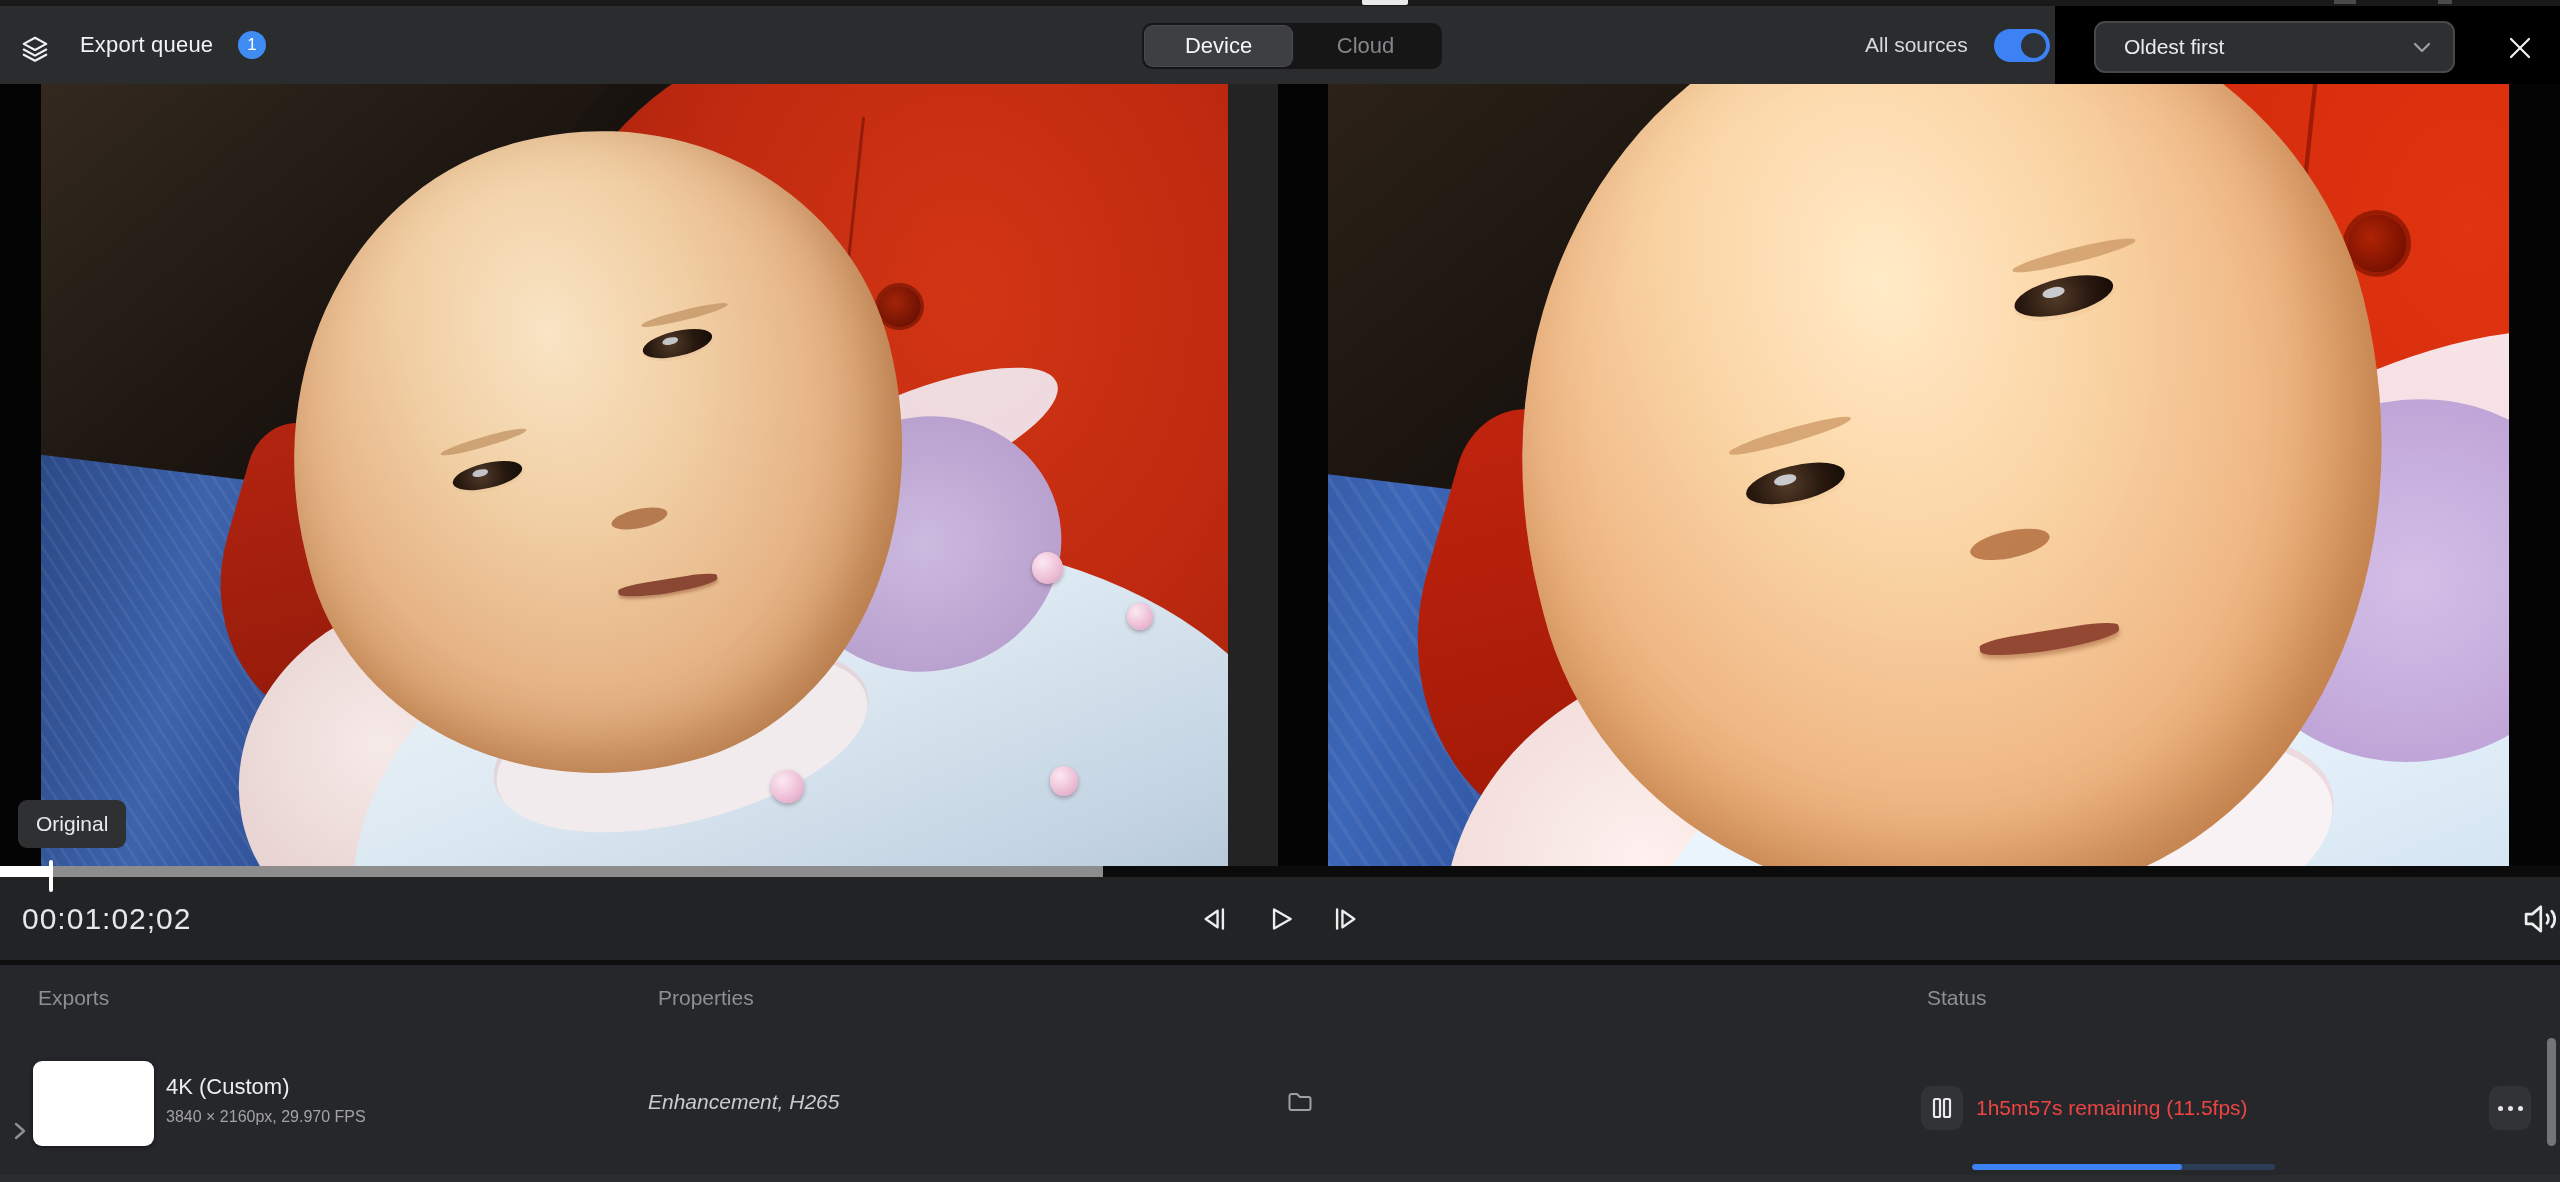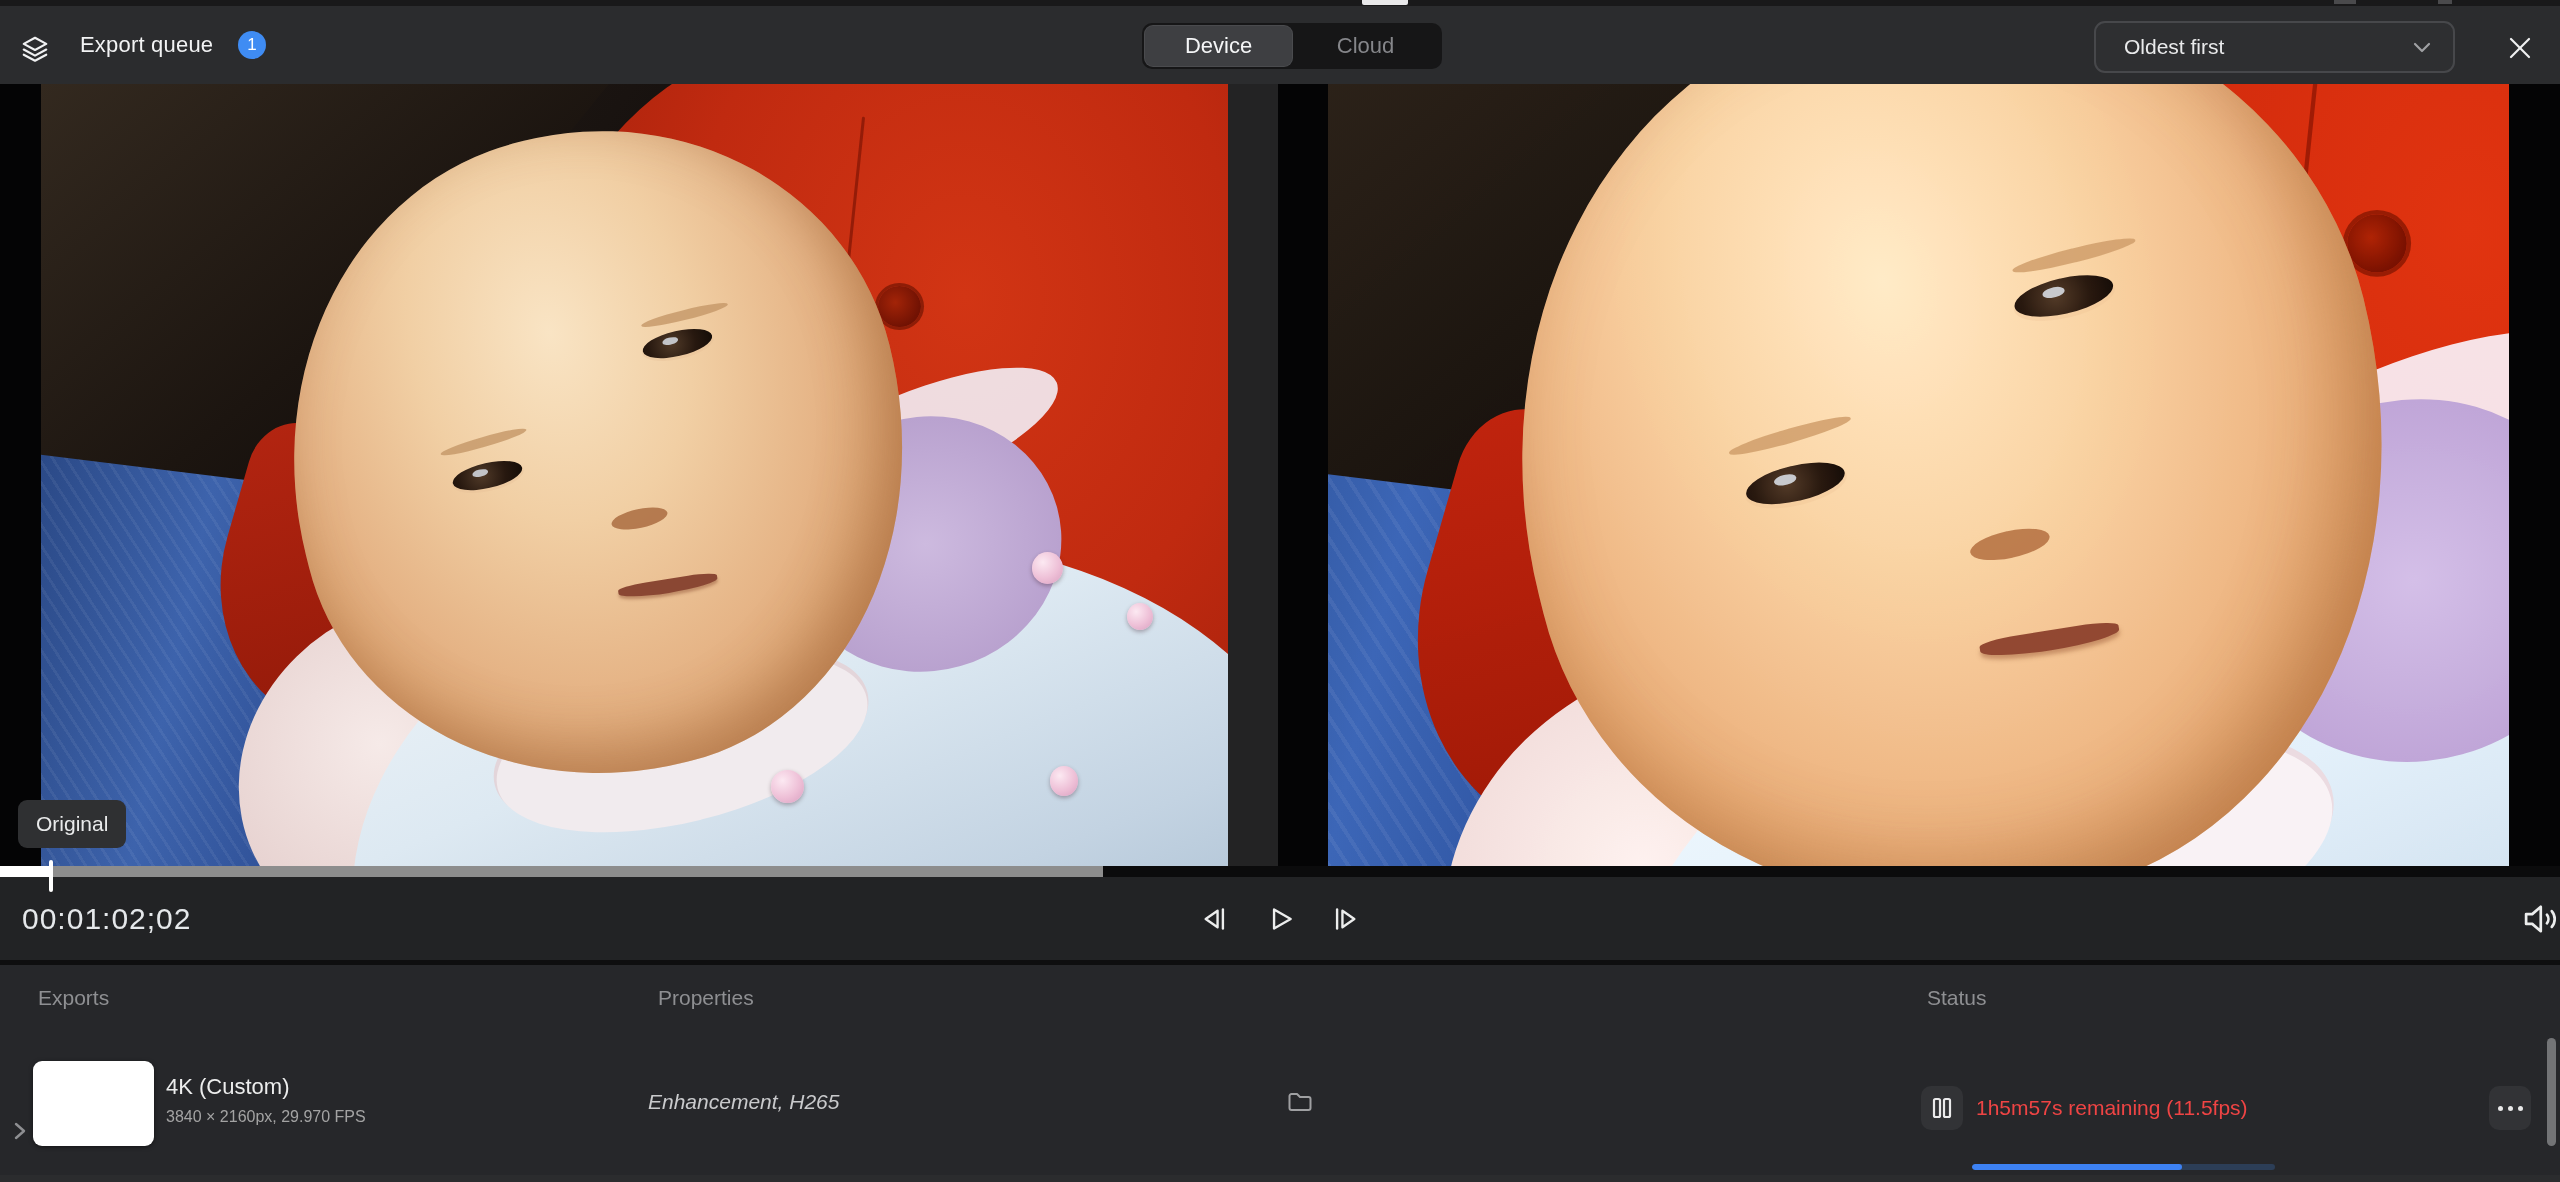--- a/index.html
+++ b/index.html
@@ -7,21 +7,21 @@
   body { font-family:"Liberation Sans", sans-serif; color:#ececed; position:relative; }
   .abs { position:absolute; }
 
   
   #top-strip { left:0; top:0; width:2560px; height:6px; background:#19191a; }
   #top-strip .sliver-light { position:absolute; left:1362px; top:0; width:46px; height:5px; background:#e9e9ea; border-radius:0 0 2px 2px; }
   #top-strip .sliver-gray1 { position:absolute; left:2334px; top:0; width:22px; height:4px; background:#4a4a4c; }
   #top-strip .sliver-gray2 { position:absolute; left:2438px; top:0; width:14px; height:4px; background:#4a4a4c; }
 
   
-  #topbar { left:0; top:6px; width:2560px; height:78px; background:#2b2c2e; }
+  #topbar { left:0; top:6px; width:2055px; height:78px; background:#2b2c2e; }
   #topbar .bar-inner { position:relative; width:100%; height:100%; }
   .app-icon { position:absolute; left:20px; top:29px; width:30px; height:30px; }
   .page-title { position:absolute; left:80px; top:50%; transform:translateY(-50%); font-size:22px; color:#f2f3f4; letter-spacing:.2px; }
   .count-badge { position:absolute; left:238px; top:50%; transform:translateY(-50%); width:28px; height:28px; border-radius:50%; background:#3f8cf3; color:#fff; font-size:17px; display:flex; align-items:center; justify-content:center; }
 
   .segmented { position:absolute; left:1142px; top:17px; width:300px; height:46px; background:#161617; border-radius:10px; display:flex; padding:3px;justify-content:center; }
   .segment { flex:1; display:flex; align-items:center; justify-content:center; font-size:22px; border-radius:8px; color:#85868a; cursor:pointer; }
   .segment.active { background:#3e3f42; color:#f5f6f7; box-shadow:0 0 0 1px #4a4b4e; }
 
   .all-sources { position:absolute; left:1865px; top:0; height:78px; display:flex; align-items:center; gap:26px; }
@@ -152,20 +152,26 @@
       </svg>
     </span>
     <span class="page-title">Export queue</span>
     <span class="count-badge">1</span>
 
     <div class="segmented">
       <div class="segment active">Device</div>
       <div class="segment">Cloud</div>
     </div>
 
+    <div class="all-sources">
+      <span class="all-sources-label">All sources</span>
+      <div class="toggle">
+        <div class="knob"></div>
+      </div>
+    </div>
 
     <div class="dropdown">
       <span class="dropdown-label">Oldest first</span>
       <span>
         <svg width="26" height="26" viewBox="0 0 26 26" fill="none" stroke="#9fa0a3" stroke-width="2.2" stroke-linecap="round" stroke-linejoin="round">
           <path d="M6 10 L13 17 L20 10"></path>
         </svg>
       </span>
     </div>
 

